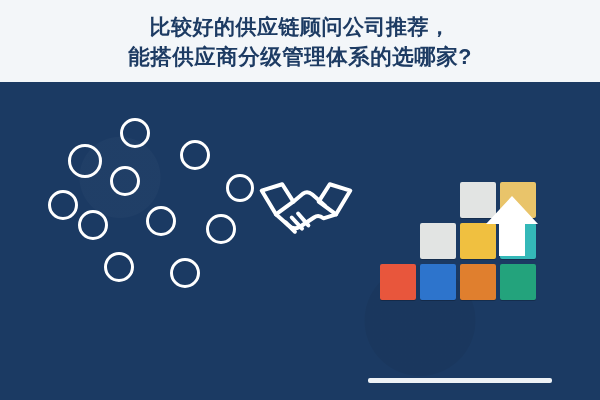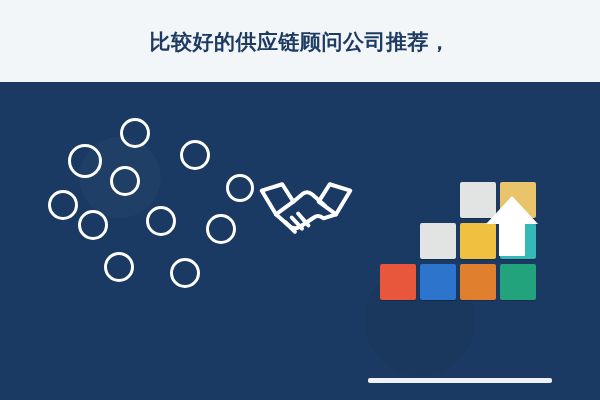--- a/index.html
+++ b/index.html
@@ -108,20 +108,21 @@
   }
   #arrow svg { display: block; width: 100%; height: 100%; }
 </style>
 </head>
 <body>
 
 <div id="poster">
 
   <div id="header" style="background: rgb(243, 246, 249);">
     <div class="title-line l1" style="color: rgb(29, 59, 99);">比较好的供应链顾问公司推荐，</div>
+    <div class="title-line l2" style="color: rgb(29, 59, 99);">能搭供应商分级管理体系的选哪家?</div>
   </div>
 
   <div id="panel" style="background-color: rgb(27, 58, 99);">
 
     <div id="circle-cluster">
         <div class="ring" style="left: 72px; top: 0px; width: 30px; height: 30px; border-color: rgb(255, 255, 255);"></div>
         <div class="ring" style="left: 20px; top: 26px; width: 34px; height: 34px; border-color: rgb(255, 255, 255);"></div>
         <div class="ring" style="left: 132px; top: 22px; width: 30px; height: 30px; border-color: rgb(255, 255, 255);"></div>
         <div class="ring" style="left: 62px; top: 48px; width: 30px; height: 30px; border-color: rgb(255, 255, 255);"></div>
         <div class="ring" style="left: 0px; top: 72px; width: 30px; height: 30px; border-color: rgb(255, 255, 255);"></div>

